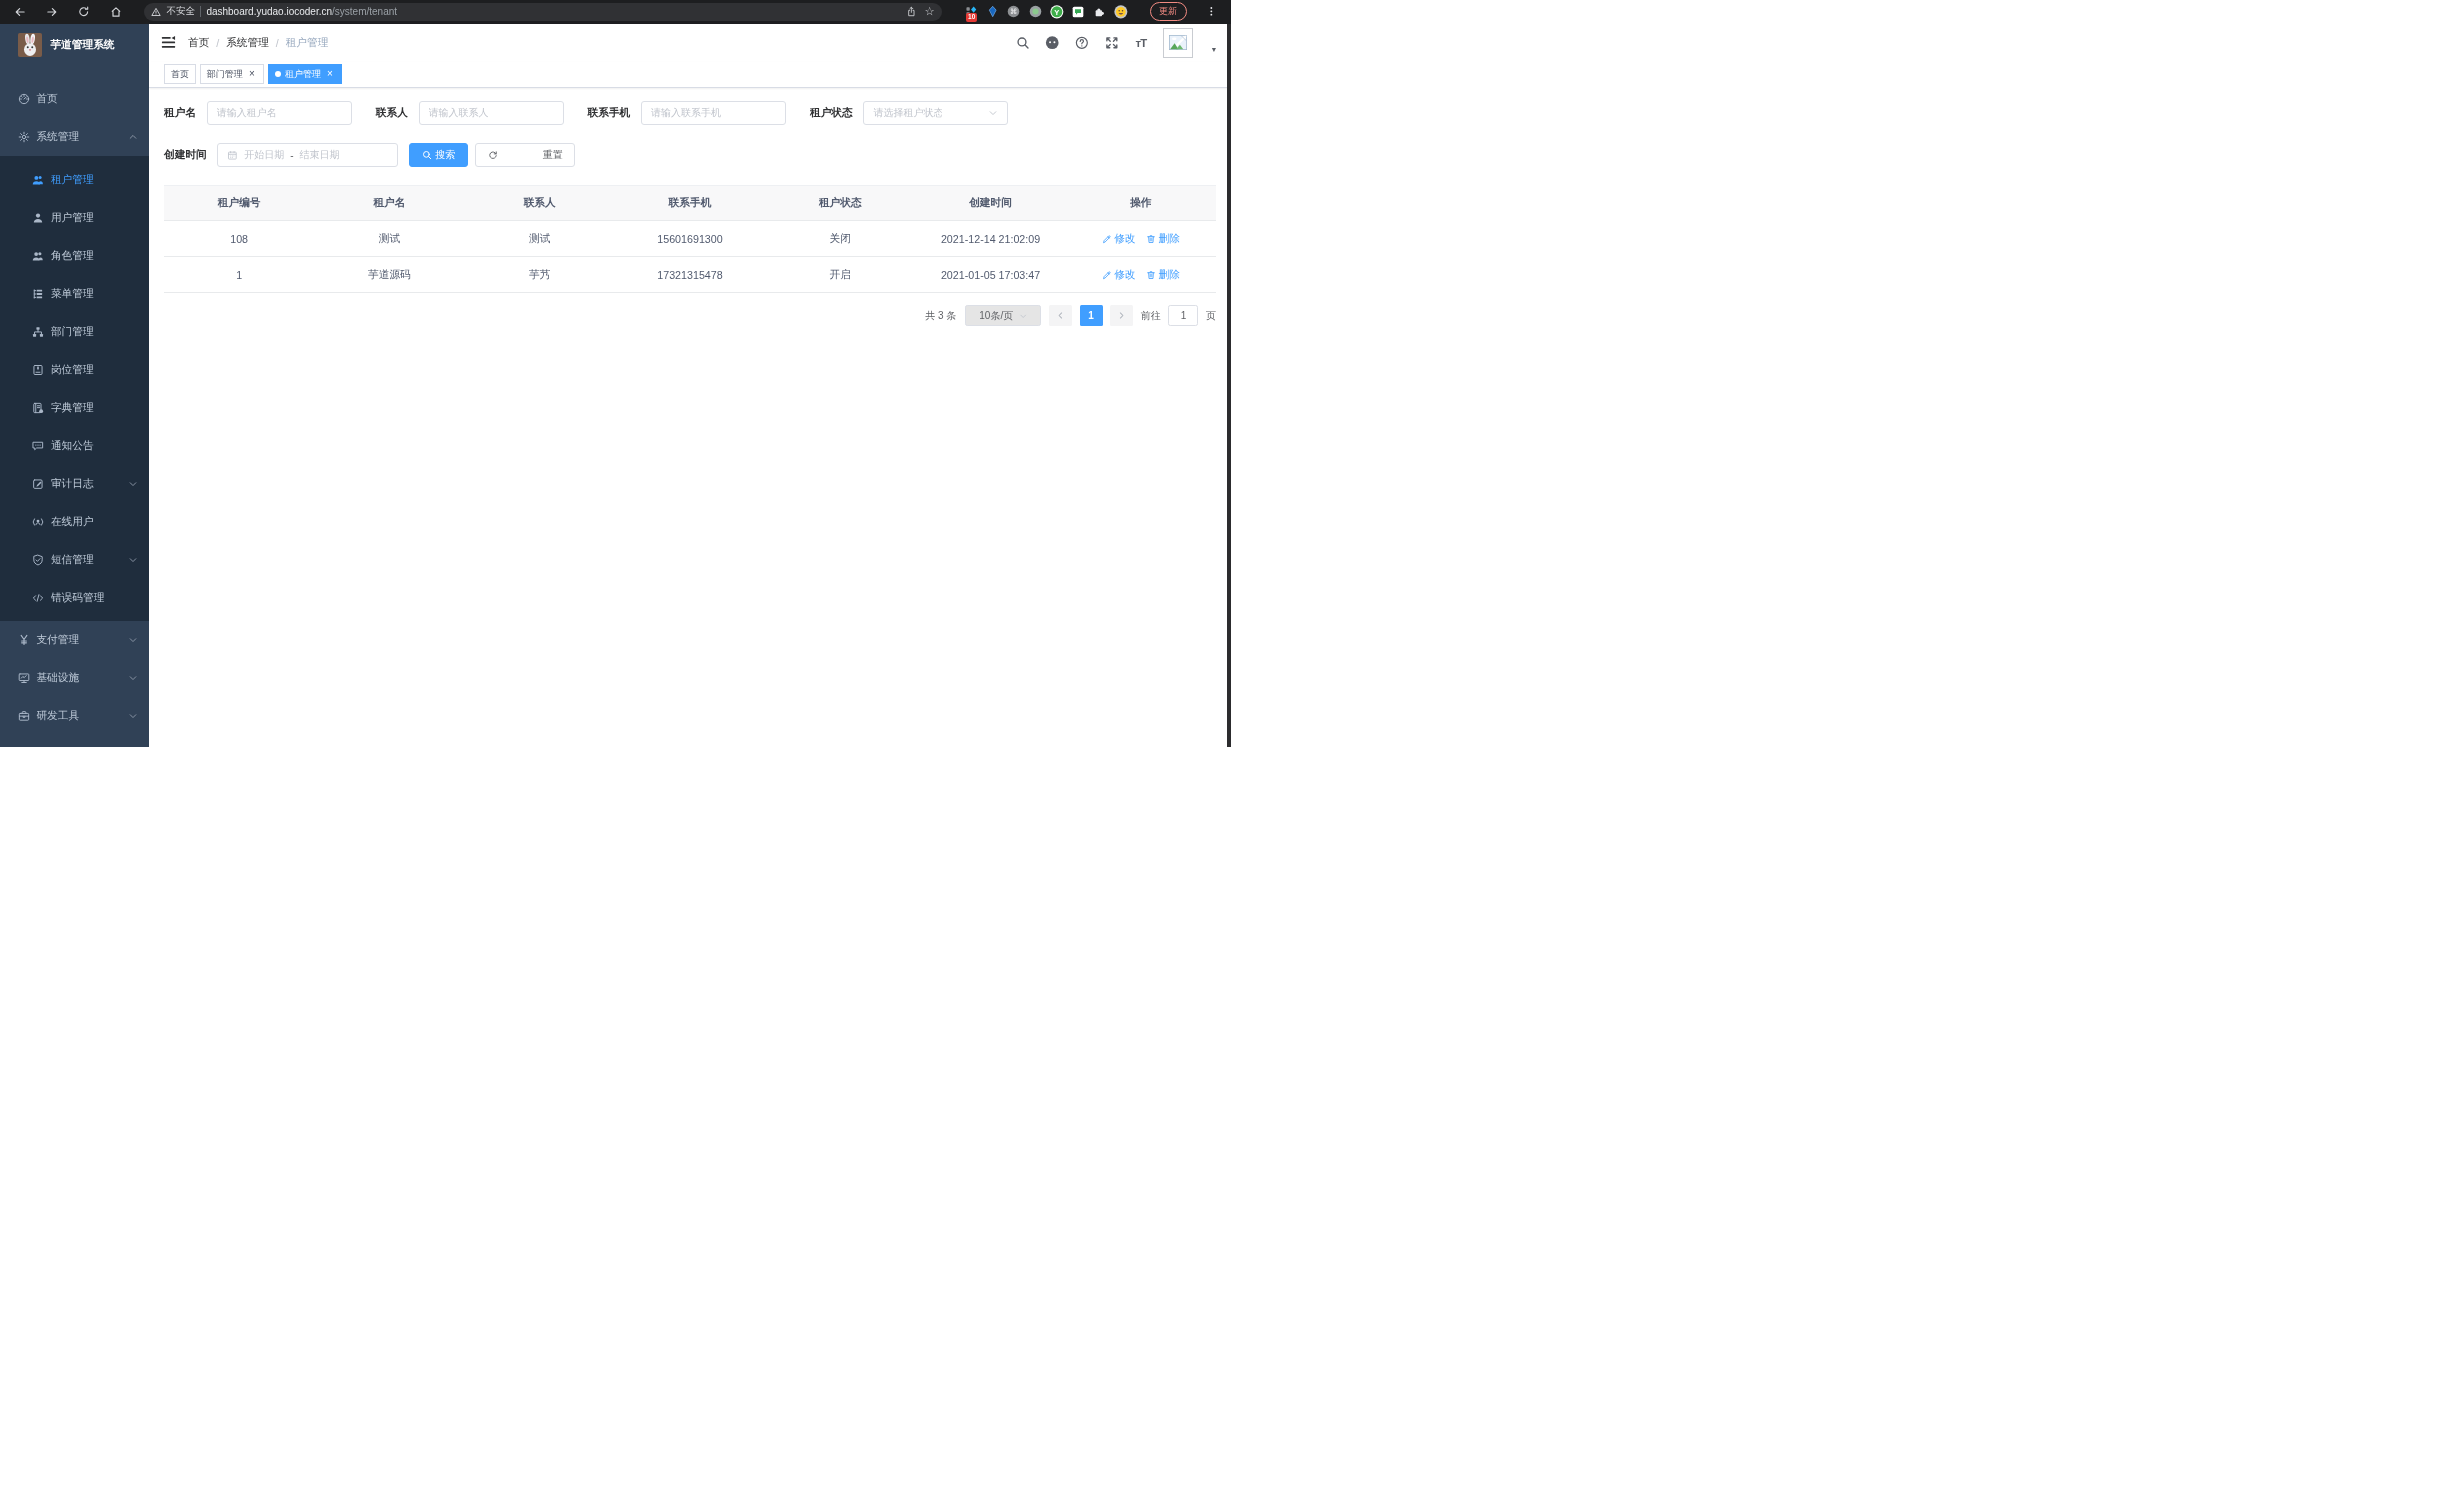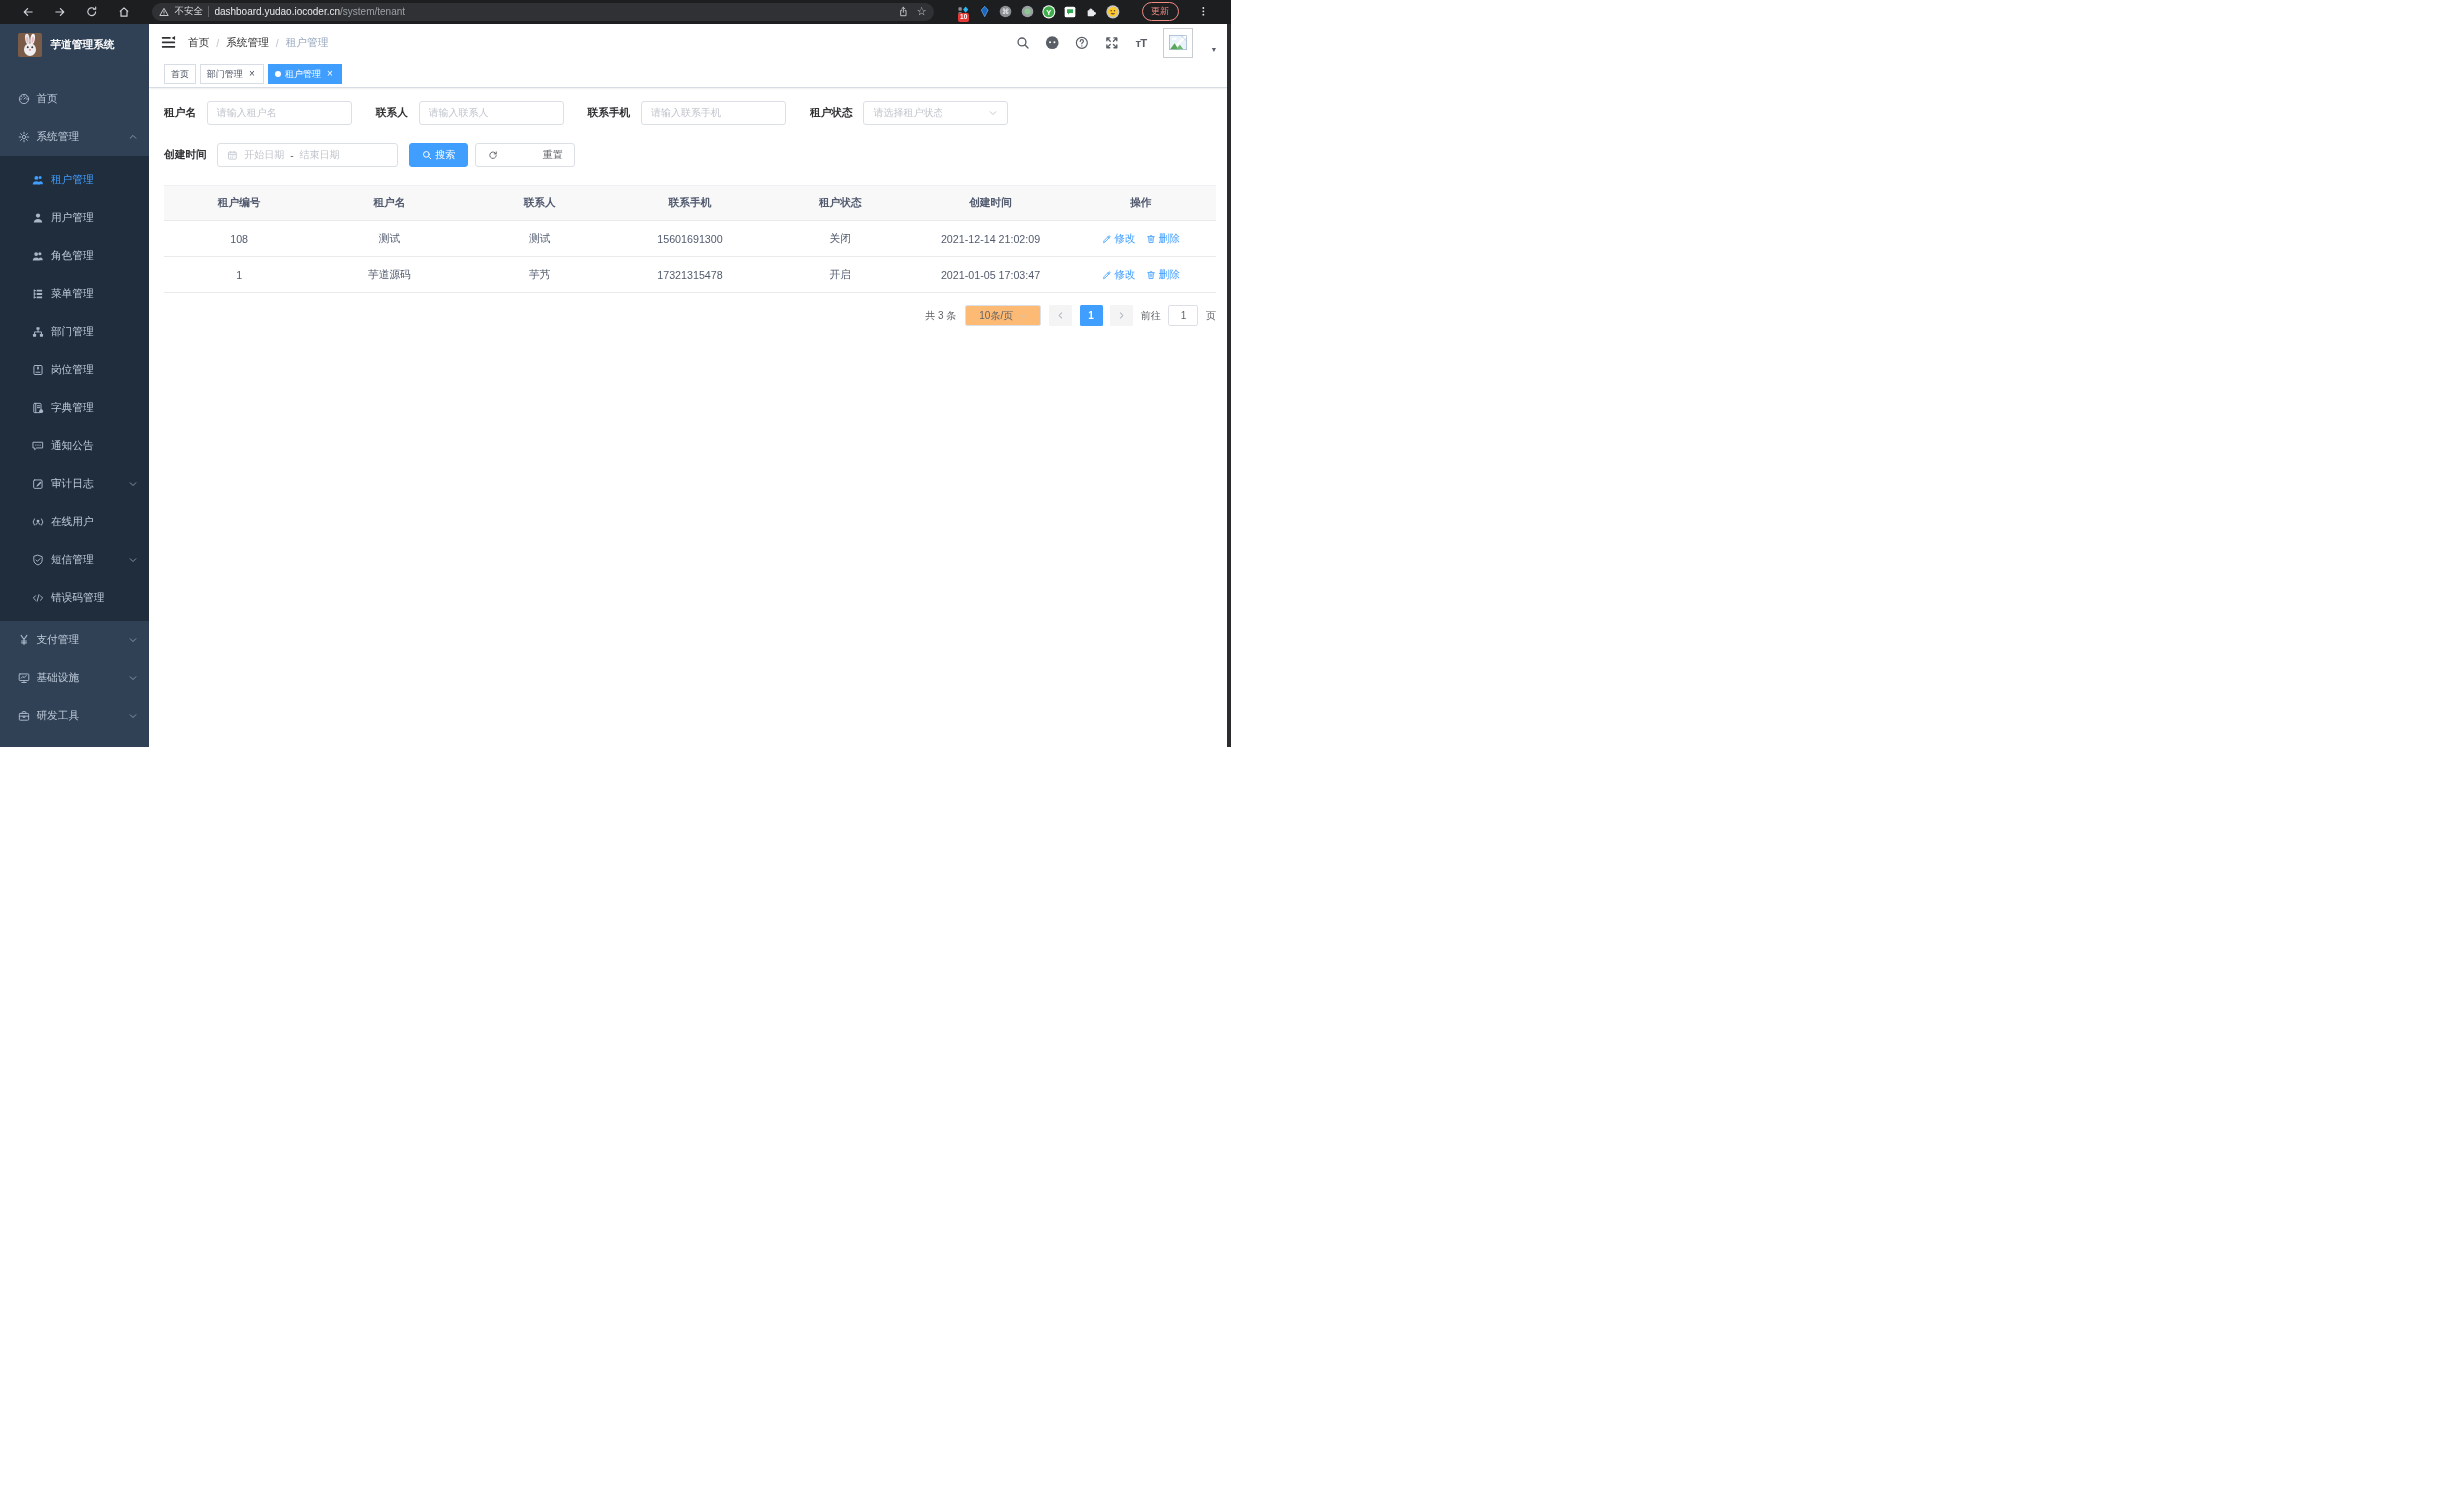--- a/index.html
+++ b/index.html
@@ -1,21 +1,21 @@
 <!DOCTYPE html>
 <html style="font-size:12px"><head>
 <meta charset="utf-8">
 <style>
   * { margin:0; padding:0; box-sizing:border-box; }
   html,body { width:1231px; height:747px; overflow:hidden; }
   body { font-family:"Liberation Sans","DejaVu Sans",sans-serif; font-size:10.7px; color:#303133; background:#fff; position:relative; }
   svg { display:block; }
 
   
-  .browser-bar { height:23.6px; background:#1d1e20; display:flex; align-items:center; padding:0 19px; gap:14px; }
+  .browser-bar { height:23.6px; background:#1d1e20; display:flex; align-items:center; padding:0 11px; gap:14px; }
   .nav-ic { width:18px; height:18px; display:flex; align-items:center; justify-content:center; color:#d0d2d6; flex:0 0 auto; cursor:pointer; }
   .omnibox { width:807px; height:18px; margin-left:4.6px; background:#303134; border-radius:9px; display:flex; align-items:center; padding:0 7.6px; gap:5.3px; color:#e8eaed; }
   .omnibox .sec-label { font-size:9.5px; color:#dadce0; }
   .omnibox .divider { width:0.8px; height:10.7px; background:#5f6368; }
   .omnibox .url { font-size:10px; white-space:nowrap; overflow:hidden; flex:1; }
   .omnibox .url .host { color:#e8eaed; }
   .omnibox .url .path { color:#9aa0a6; }
   .omni-right { display:flex; align-items:center; gap:7.6px; color:#c6c8cc; }
   .ext-tray { display:flex; align-items:center; gap:6.9px; margin-left:7.6px; }
   .ext { position:relative; width:14.5px; height:14.5px; display:flex; align-items:center; justify-content:center; cursor:pointer; }
@@ -91,21 +91,21 @@
   table.grid { width:100%; border-collapse:collapse; table-layout:fixed; }
   table.grid th { background:#f8f8f9; color:#515a6e; font-weight:bold; font-size:10.7px; height:35px; border-top:0.8px solid #eef0f3; border-bottom:0.8px solid #e8eaec; text-align:center; }
   table.grid td { height:36px; text-align:center; font-size:10.7px; color:#515a6e; border-bottom:0.8px solid #e8eaec; white-space:nowrap; }
   .action-link { color:#409EFF; cursor:pointer; display:inline-flex; align-items:center; gap:2.3px; }
   .action-link + .action-link { margin-left:10.7px; }
   .action-link svg { width:10px; height:10px; }
 
   
   .pagination { margin-top:12px; display:flex; justify-content:flex-end; align-items:center; gap:7.6px; color:#606266; font-size:10px; }
   .pg-total { margin-right:1.5px; }
-  .pg-size { width:76px; height:21px; border:0.8px solid #dcdfe6; border-radius:2.3px; display:flex; align-items:center; justify-content:center; gap:6px; color:#606266; cursor:pointer; background:#fdba74; }
+  .pg-size { width:76px; height:21px; border:0.8px solid #dcdfe6; border-radius:2.3px; display:flex; align-items:center; justify-content:center; gap:6px; color:#606266; cursor:pointer; background:#e5e5e5; }
   .pg-size .sel-caret { color:#c0c4cc; }
   .pg-btn { min-width:23px; height:21px; background:#f4f4f5; border-radius:1.5px; display:flex; align-items:center; justify-content:center; color:#aeb3bb; cursor:pointer; }
   .pg-page { min-width:23px; height:21px; background:#409EFF; color:#fff; border-radius:1.5px; display:flex; align-items:center; justify-content:center; font-weight:bold; cursor:pointer; }
   .pg-goto-input { width:30px; height:21px; border:0.8px solid #dcdfe6; border-radius:2.3px; text-align:center; color:#606266; display:flex; align-items:center; justify-content:center; background:#fff; cursor:text; }
 </style>
 </head>
 <body>
 
 <div class="browser-bar">
   <div class="nav-ic">

